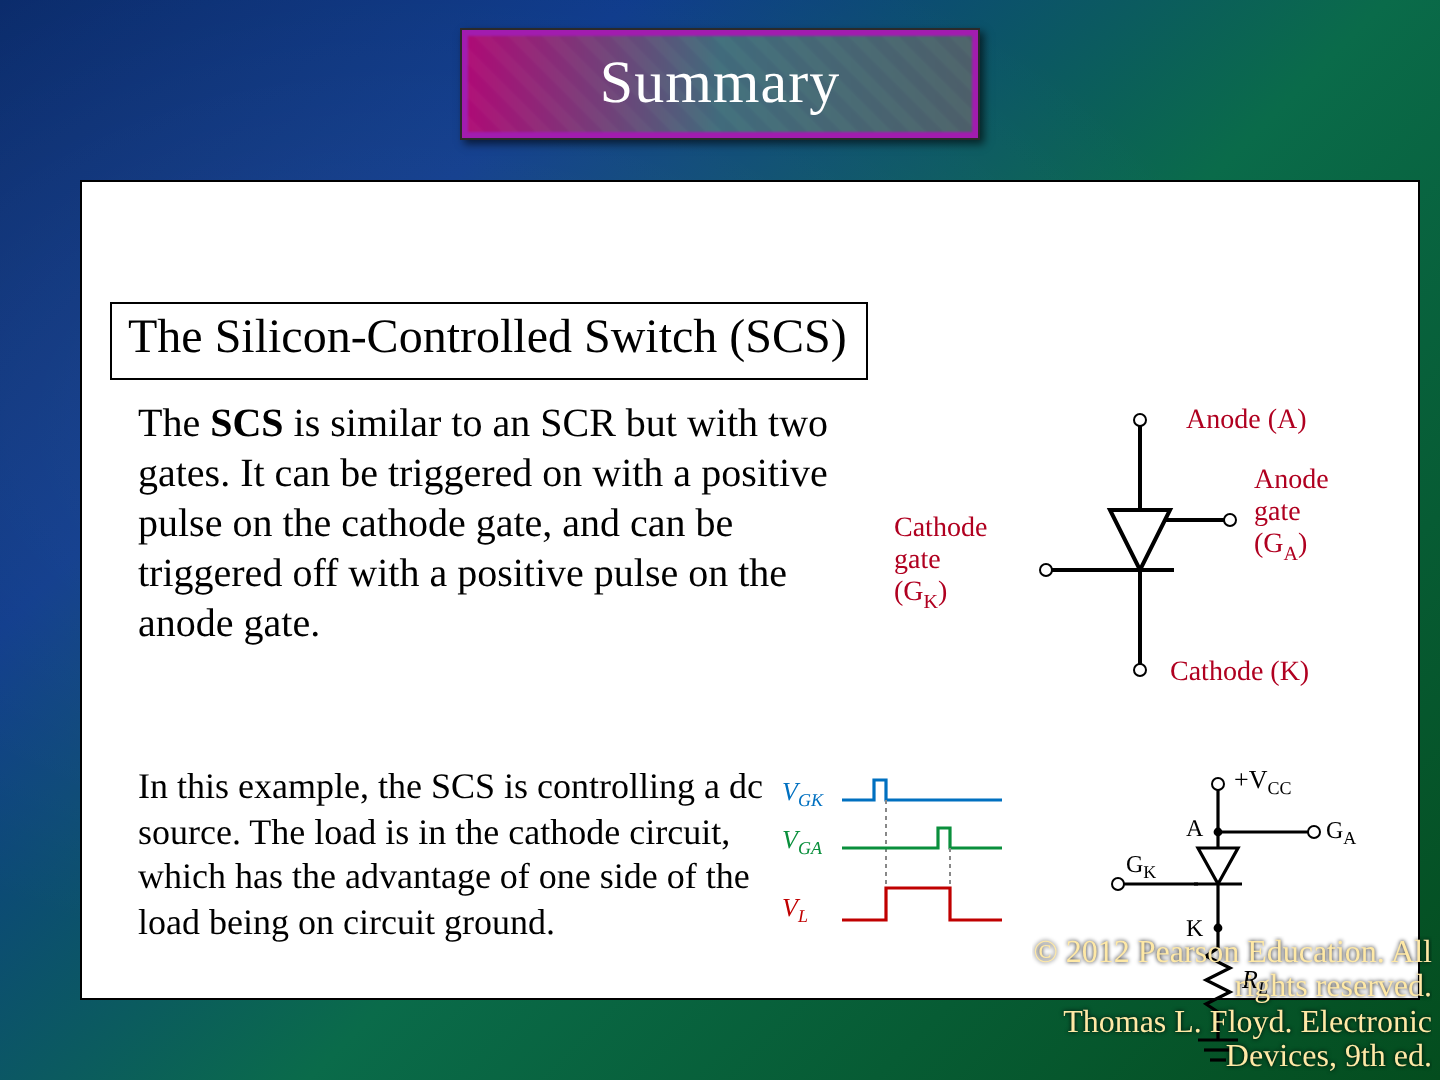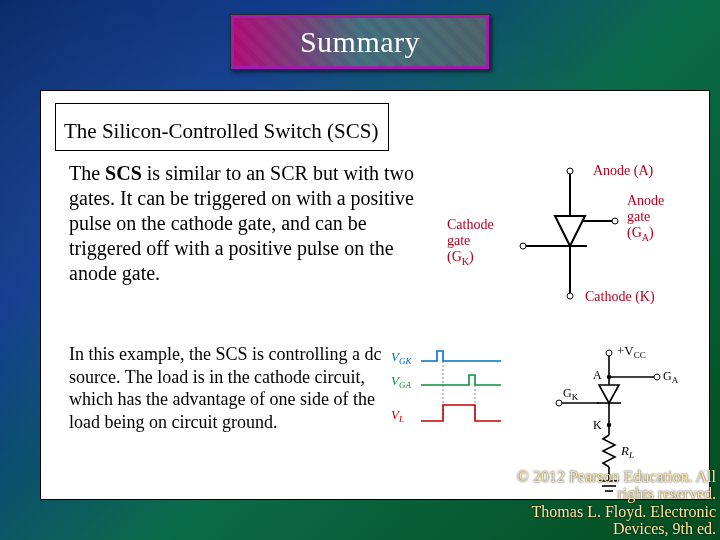--- a/index.html
+++ b/index.html
@@ -52,24 +52,25 @@
   .title-banner .title-text {
     position: relative;
     color: #ffffff;
     font-size: 30px;
     letter-spacing: 0.5px;
     font-family: "Times New Roman", serif;
   }
   .section-heading {
     border: 1px solid #000;
     display: inline-block;
-    padding: 15px 10px 6px 8px;
-    font-size: 21px;
+    padding: 4px 10px 6px 8px;
+    font-size: 24px;
     background: #fff;
     margin-bottom: 10px;
+    margin-top: 48px;
   }
   .row1 {
     display: flex;
     align-items: flex-start;
     gap: 6px;
   }
   .para1 {
     font-size: 20px;
     line-height: 1.25;
     max-width: 370px;

